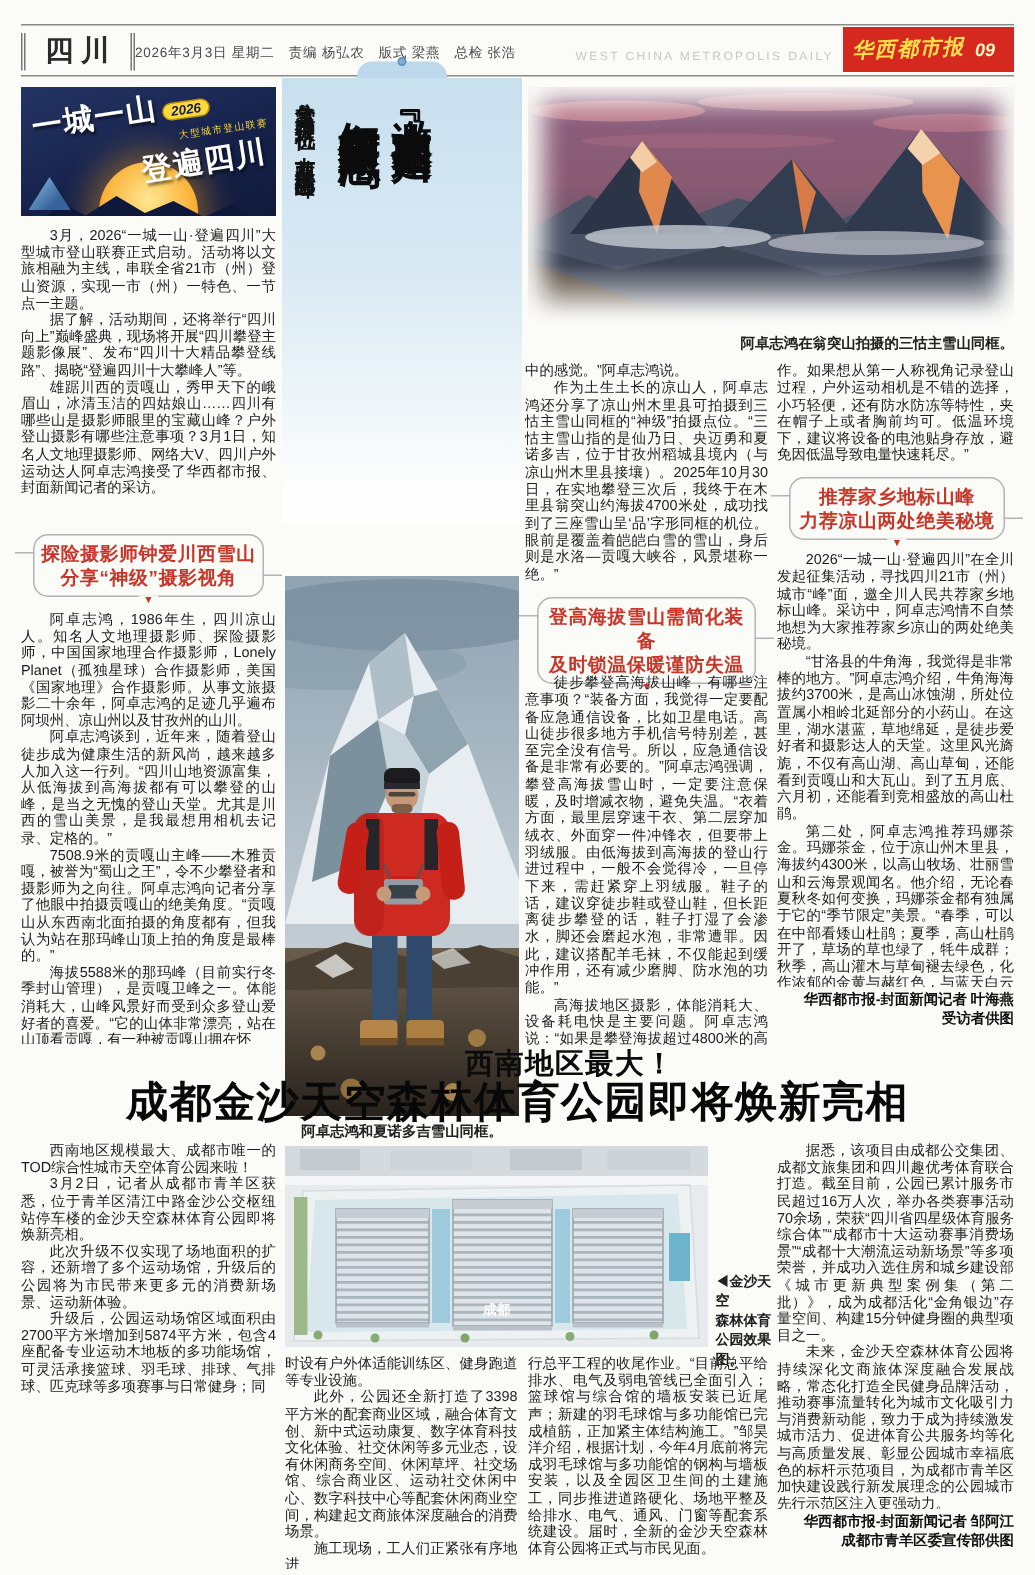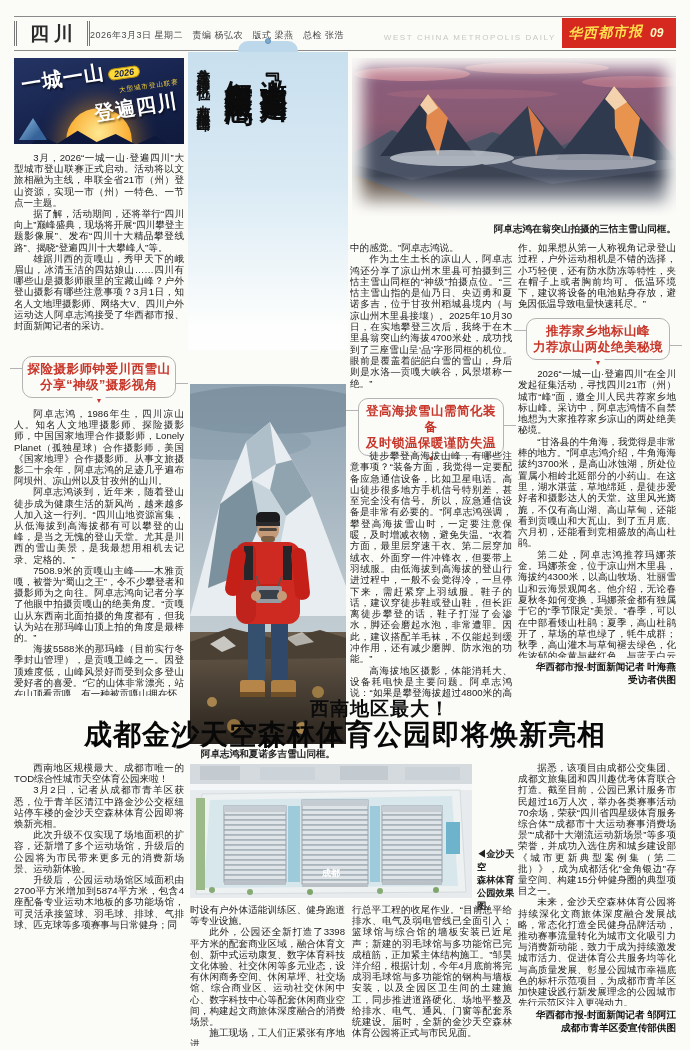--- a/index.html
+++ b/index.html
@@ -125,21 +125,21 @@
     </div>
   <div class="abs subhead" style="left:22px; top:356px; width:154px;">
     <div class="l">探险摄影师钟爱川西雪山</div>
     <div class="l">分享“神级”摄影视角</div>
     <span class="sh-arrow">▼</span>
   </div>
   <div class="abs col leftcol" style="left:14px; top:408px; width:170px; height:288px;">
       <p>阿卓志鸿，1986年生，四川凉山人。知名人文地理摄影师、探险摄影师，中国国家地理合作摄影师，Lonely Planet（孤独星球）合作摄影师，美国《国家地理》合作摄影师。从事文旅摄影二十余年，阿卓志鸿的足迹几乎遍布阿坝州、凉山州以及甘孜州的山川。</p>
       <p>阿卓志鸿谈到，近年来，随着登山徒步成为健康生活的新风尚，越来越多人加入这一行列。“四川山地资源富集，从低海拔到高海拔都有可以攀登的山峰，是当之无愧的登山天堂。尤其是川西的雪山美景，是我最想用相机去记录、定格的。”</p>
       <p>7508.9米的贡嘎山主峰——木雅贡嘎，被誉为“蜀山之王”，令不少攀登者和摄影师为之向往。阿卓志鸿向记者分享了他眼中拍摄贡嘎山的绝美角度。“贡嘎山从东西南北面拍摄的角度都有，但我认为站在那玛峰山顶上拍的角度是最棒的。”</p>
-      <p>海拔5588米的那玛峰（目前实行冬季封山管理），是贡嘎卫峰之一。因登顶难度低，山峰风景好而受到众多登山爱好者的喜爱。“它的山体非常漂亮，站在山顶看贡嘎，有一种被贡嘎山拥在怀</p>
+      <p>海拔5588米的那玛峰（目前实行冬季封山管理），是贡嘎卫峰之一。体能消耗大，山峰风景好而受到众多登山爱好者的喜爱。“它的山体非常漂亮，站在山顶看贡嘎，有一种被贡嘎山拥在怀</p>
     </div>
 
   <div class="abs photo" style="left:352px; top:58px; width:324px; height:160px;">
     <svg width="324" height="160" viewBox="0 0 324 160">
       <defs>
         <linearGradient id="sky" x1="0" y1="0" x2="0" y2="1">
           <stop offset="0" stop-color="#8a5f80"></stop>
             <stop offset=".4" stop-color="#8a5a72"></stop>
             <stop offset=".75" stop-color="#4f4f64"></stop>
         </linearGradient>

